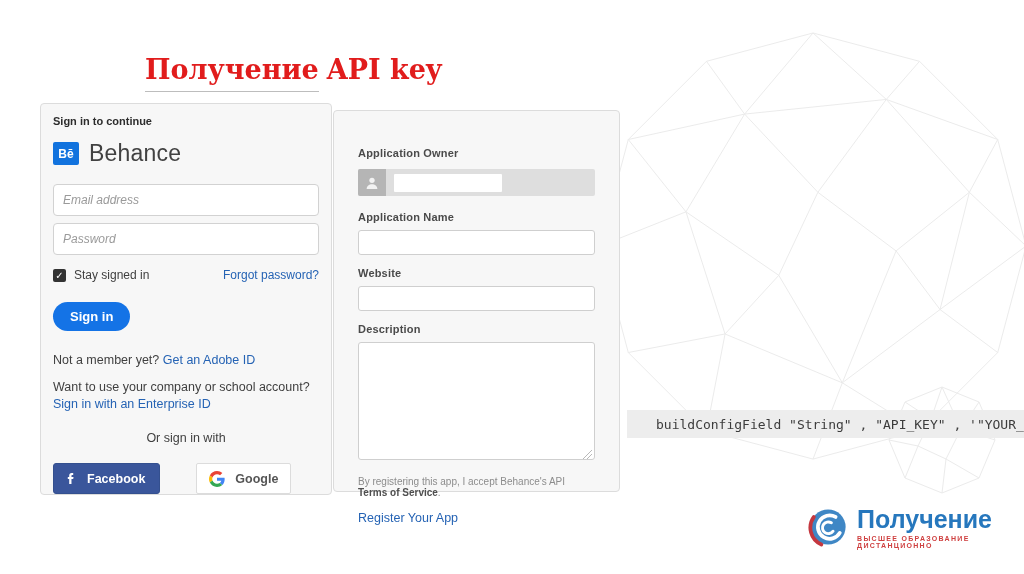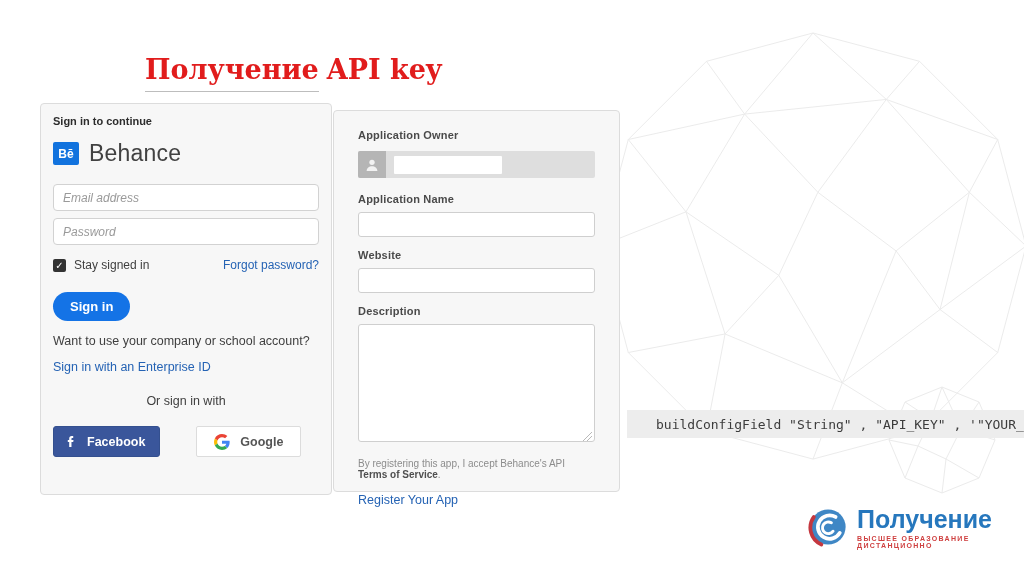--- a/index.html
+++ b/index.html
@@ -15,61 +15,61 @@
 
   
   .slide-title { position:absolute; left:145px; top:54px; font-family:"DejaVu Serif","Liberation Serif",serif;
                  font-size:27px; color:#e11c1c; font-weight:700; }
   .slide-title .u { display:inline-block; border-bottom:1px solid #bdbdbd; padding-bottom:6px; }
   .slide-title .rest { margin-left:8px; }
 
   
   .panel { position:absolute; background:#f7f7f7; border:1px solid #dcdcdc; border-radius:4px; }
   .panel-left  { left:40px;  top:103px; width:292px; height:392px; padding:11px 12px; }
-  .panel-right { left:333px; top:110px; width:287px; height:382px; padding:14px 24px; }
+  .panel-right { left:333px; top:110px; width:287px; height:382px; padding:32px 24px; }
 
   .signin-heading { font-size:11px; font-weight:bold; color:#2d2d2d; }
 
   .brand-row { display:flex; align-items:center; margin-top:13px; }
   .be-badge { width:26px; height:23px; background:#1273de; border-radius:2px; color:#fff;
               font-size:12px; font-weight:bold; display:flex; align-items:center; justify-content:center; }
   .brand-name { font-size:23px; color:#414141; margin-left:10px; letter-spacing:0.2px; }
 
-  .txt-input { width:100%; height:27px; background:#fff; border:1px solid #d2d2d2; border-radius:4px;
+  .txt-input { width:100%; height:32px; background:#fff; border:1px solid #d2d2d2; border-radius:4px;
                padding:4px 9px; font-size:12px; color:#333; font-family:"Liberation Sans",sans-serif; }
   .txt-input::placeholder { font-style:italic; color:#9a9a9a; }
   .mt-email { margin-top:17px; } .mt-pass { margin-top:7px; }
 
   .stay-row { display:flex; align-items:center; margin-top:13px; }
   .checkbox { width:13px; height:13px; background:#333; border-radius:2px; color:#fff; font-size:10px;
               line-height:13px; text-align:center; flex:0 0 auto; cursor:pointer; }
   .checkbox::after { content:"✓"; }
   .stay-label { font-size:12px; color:#3f3f3f; margin-left:8px; }
   .spacer { flex:1; }
   a.link { color:#2563b4; text-decoration:none; cursor:pointer; }
   .small-link { font-size:12px; }
 
   .signin-btn { margin-top:20px; background:#1473e6; color:#fff; border:none; border-radius:15px;
                 font-size:13px; font-weight:bold; padding:7px 17px; cursor:pointer; display:inline-block;
                 font-family:"Liberation Sans",sans-serif; }
 
   .member-line { margin-top:22px; font-size:12.5px; color:#3f3f3f; }
   .company-line { margin-top:12px; font-size:12.5px; color:#3f3f3f; line-height:17px; }
-  .enterprise-line { font-size:12.5px; margin-top:10px; }
+  .enterprise-line { font-size:12.5px; margin-top:1px; }
 
   .or-row { display:flex; align-items:center; margin-top:20px;flex-direction:column; }
   .or-label { font-size:12.5px; color:#3f3f3f; white-space:nowrap; }
   .or-line { flex:1; height:1px; background:#dedede; margin-left:10px; }
 
   .social-row { display:flex; align-items:center; margin-top:18px; }
   .fb-btn { display:flex; align-items:center; background:#3a569b; border:1px solid #34508f; border-radius:3px;
             height:31px; padding:0 14px 0 10px; color:#fff; font-size:12.5px; font-weight:bold; cursor:pointer; }
   .fb-btn svg { margin-right:10px; }
   .g-btn { display:flex; align-items:center; background:#fff; border:1px solid #dcdcdc; border-radius:2px;
-           height:31px; padding:0 17px; margin-left:36px; color:#555; font-size:12.5px; font-weight:bold; cursor:pointer; }
+           height:31px; padding:0 12px; margin-left:36px; color:#555; font-size:12.5px; font-weight:bold; cursor:pointer; }
   .g-btn svg { margin-right:10px; }
 
   
   .field-label { font-size:11px; font-weight:bold; color:#4a4a4a; letter-spacing:0.2px; }
   .owner-bar { margin-top:8px; height:27px; background:#dedede; border-radius:2px; display:flex; align-items:center; }
   .owner-avatar { width:28px; height:27px; background:#b5b5b5; border-radius:2px 0 0 2px;
                   display:flex; align-items:center; justify-content:center; }
   .owner-redacted { width:108px; height:18px; background:#fff; margin-left:8px; border-radius:1px; }
   .lbl-gap { margin-top:15px; display:block; }
   .lbl-gap2 { margin-top:12px; display:block; }
@@ -131,20 +131,24 @@
 
     <div class="stay-row">
       <span class="checkbox"></span>
       <span class="stay-label">Stay signed in</span>
       <span class="spacer"></span>
       <a class="link small-link">Forgot password?</a>
     </div>
 
     <button class="signin-btn">Sign in</button>
 
+    <div class="member-line">
+      <span>Not a member yet?</span>
+      <a class="link">Get an Adobe ID</a>
+    </div>
 
     <div class="company-line">Want to use your company or school account?</div>
     <div class="enterprise-line">
       <a class="link">Sign in with an Enterprise ID</a>
     </div>
 
     <div class="or-row">
       <span class="or-label">Or sign in with</span>
       <span class="or-line"></span>
     </div>

